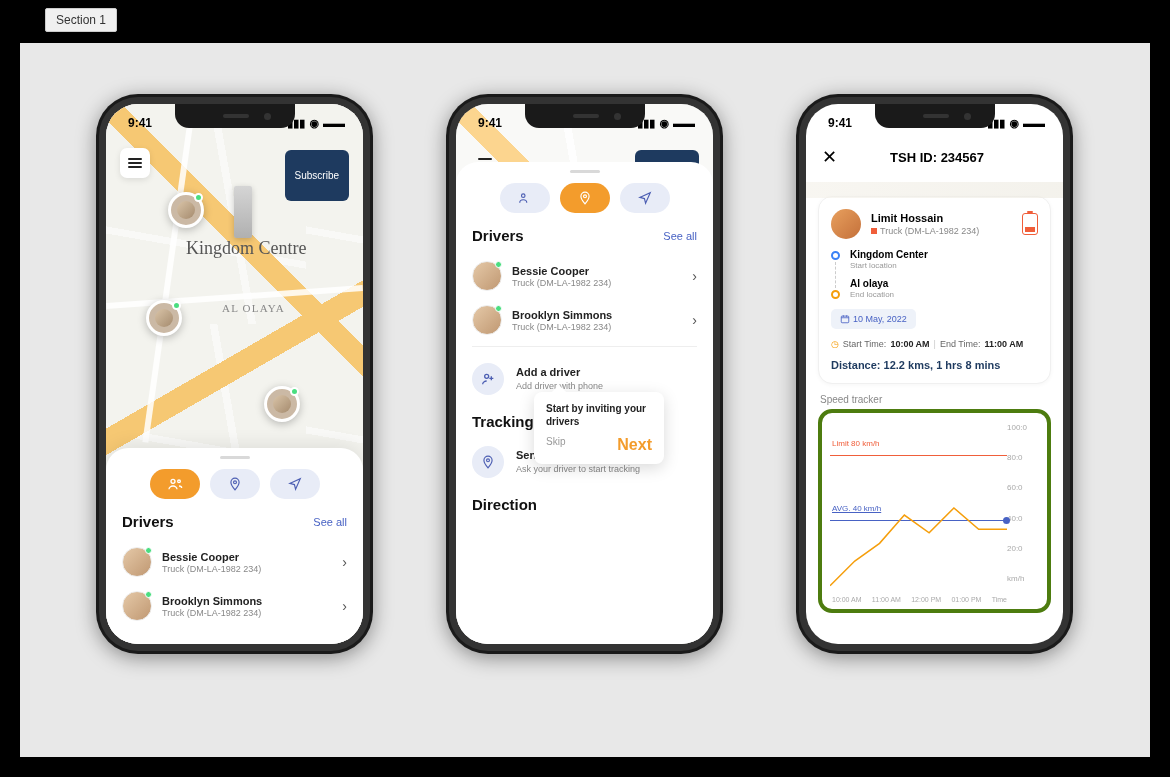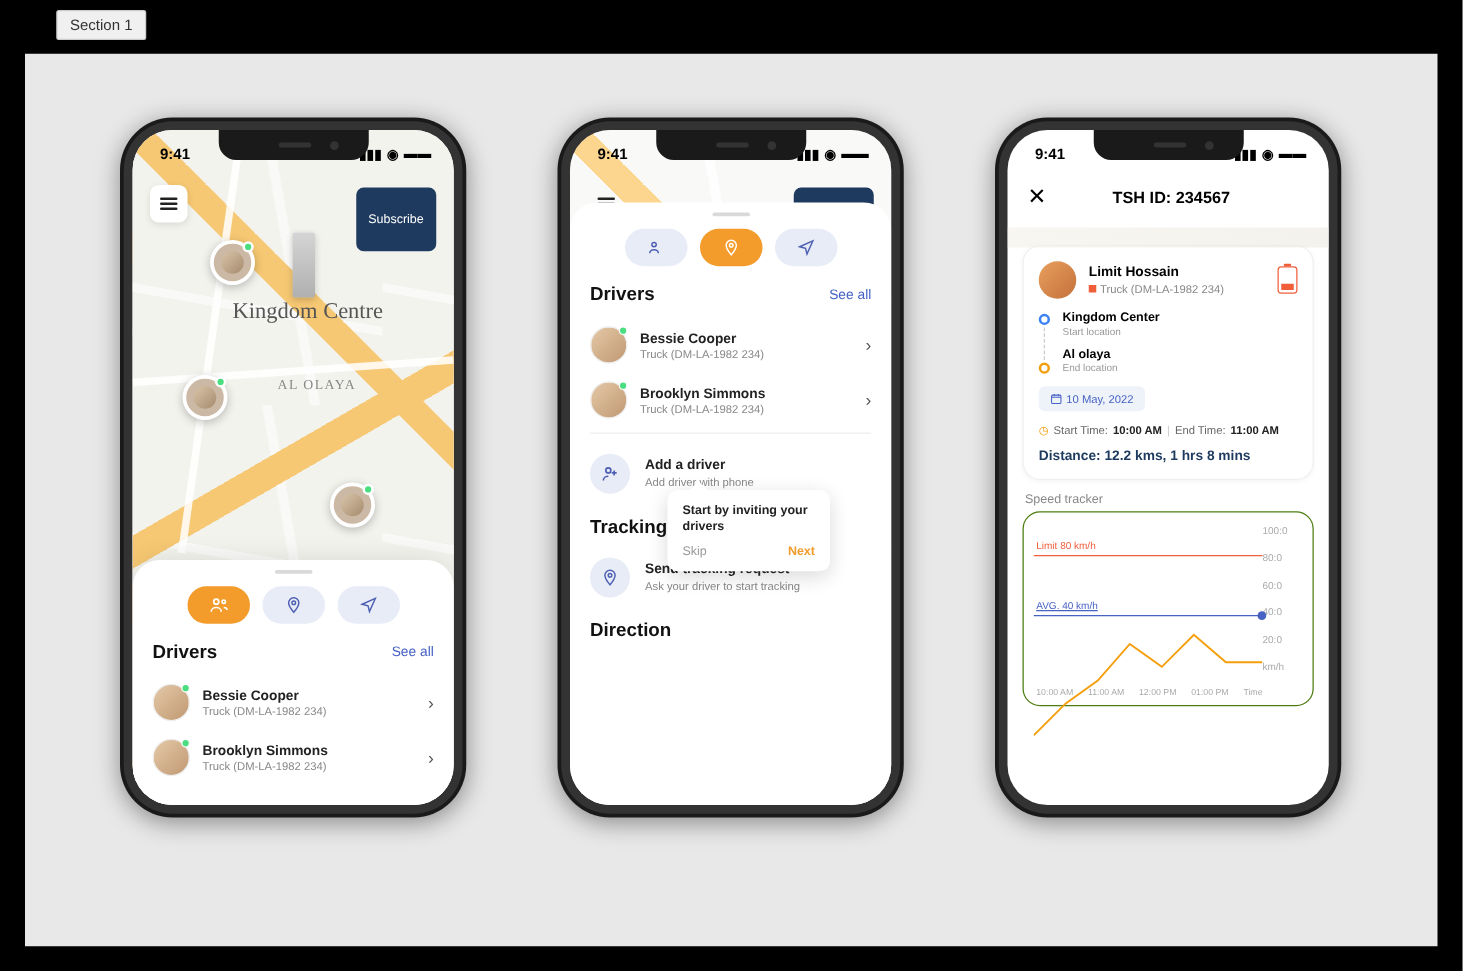--- a/index.html
+++ b/index.html
@@ -74,21 +74,21 @@
   .action-row .name{font-size:11px;font-weight:600;color:#222;}
   .action-row .sub{font-size:9px;color:#888;margin-top:2px;line-height:1.35;}
 
   .hr{height:1px;background:#eee;margin:4px 0;}
 
   .tooltip-box { position:absolute; background:#fff; border-radius:8px; box-shadow:0 4px 16px rgba(0,0,0,.15); padding:10px 12px; width:130px; font-size:10px;}
   .tooltip-box::before{content:"";position:absolute;top:-5px;left:20px;width:10px;height:10px;background:#fff;transform:rotate(45deg);}
   .tooltip-title{font-weight:600;color:#222;line-height:1.3;}
   .tooltip-actions{display:flex;justify-content:space-between;margin-top:8px;}
   .tooltip-skip{color:#999;font-size:10px;}
-  .tooltip-next{color:#f39c2c;font-weight:600;font-size:10px;}
+  .tooltip-next{color:#f39c2c;font-weight:600;font-size:16px;}
 
   
   .header-row{display:flex;align-items:center;gap:12px;padding:4px 16px 10px;}
   .close-x{font-size:18px;font-weight:300;}
   .hdr-title{flex:1;text-align:center;font-size:13px;font-weight:700;margin-left:-22px;}
 
   .card{margin:6px 12px;background:#fff;border:1px solid #f0f0f0;border-radius:14px;padding:12px;box-shadow:0 1px 4px rgba(0,0,0,.04);}
   .profile-line{display:flex;align-items:center;gap:10px;}
   .profile-line .av{width:30px;height:30px;border-radius:50%;background:linear-gradient(135deg,#e8a05e,#c4703a);flex-shrink:0;}
   .profile-line .info{flex:1;}
@@ -109,21 +109,21 @@
   .rloc{font-size:10px;font-weight:600;}
   .rsub{font-size:8px;color:#999;margin-top:1px;margin-bottom:8px;}
 
   .chip-date{display:inline-flex;align-items:flex-start;gap:3px;background:#eef2f9;color:#4862c4;font-size:9px;padding:5px 9px;border-radius:5px;margin-top:10px;}
   .time-line{font-size:9px;color:#666;margin-top:10px;display:flex;align-items:center;gap:4px;}
   .time-line b{color:#222;font-weight:700;}
   .clock-o{color:#f59e0b;}
   .dist{font-size:11px;font-weight:700;color:#1e3a5f;margin-top:10px;text-align:left;}
 
   .speed-title{font-size:10px;color:#888;margin:10px 14px 4px;}
-  .chart-card{margin:4px 12px 12px;border:1px solid #4d7c0f;border-radius:14px;padding:10px 4px 6px 8px;height:156px;position:relative;background:#fff;}
+  .chart-card{margin:4px 12px 12px;border:4px solid #4d7c0f;border-radius:14px;padding:10px 4px 6px 8px;height:204px;position:relative;background:#fff;}
   .y-axis{position:absolute;right:6px;top:10px;bottom:26px;width:34px;display:flex;flex-direction:column;justify-content:space-between;font-size:8px;color:#aaa;text-align:left;}
   .x-axis{position:absolute;left:10px;right:40px;bottom:6px;display:flex;justify-content:space-between;font-size:7px;color:#aaa;}
   .plot{position:absolute;left:8px;right:40px;top:10px;bottom:24px;}
   .limit-line{position:absolute;left:0;right:0;height:1px;background:#f05e3a;}
   .limit-label{position:absolute;font-size:8px;color:#f05e3a;font-weight:500;}
   .avg-line{position:absolute;left:0;right:0;height:1px;background:#4862c4;}
   .avg-label{position:absolute;font-size:8px;color:#4862c4;font-weight:500;}
   .avg-dot{position:absolute;width:7px;height:7px;border-radius:50%;background:#4862c4;}
   .chart-path{position:absolute;inset:0;}
 

